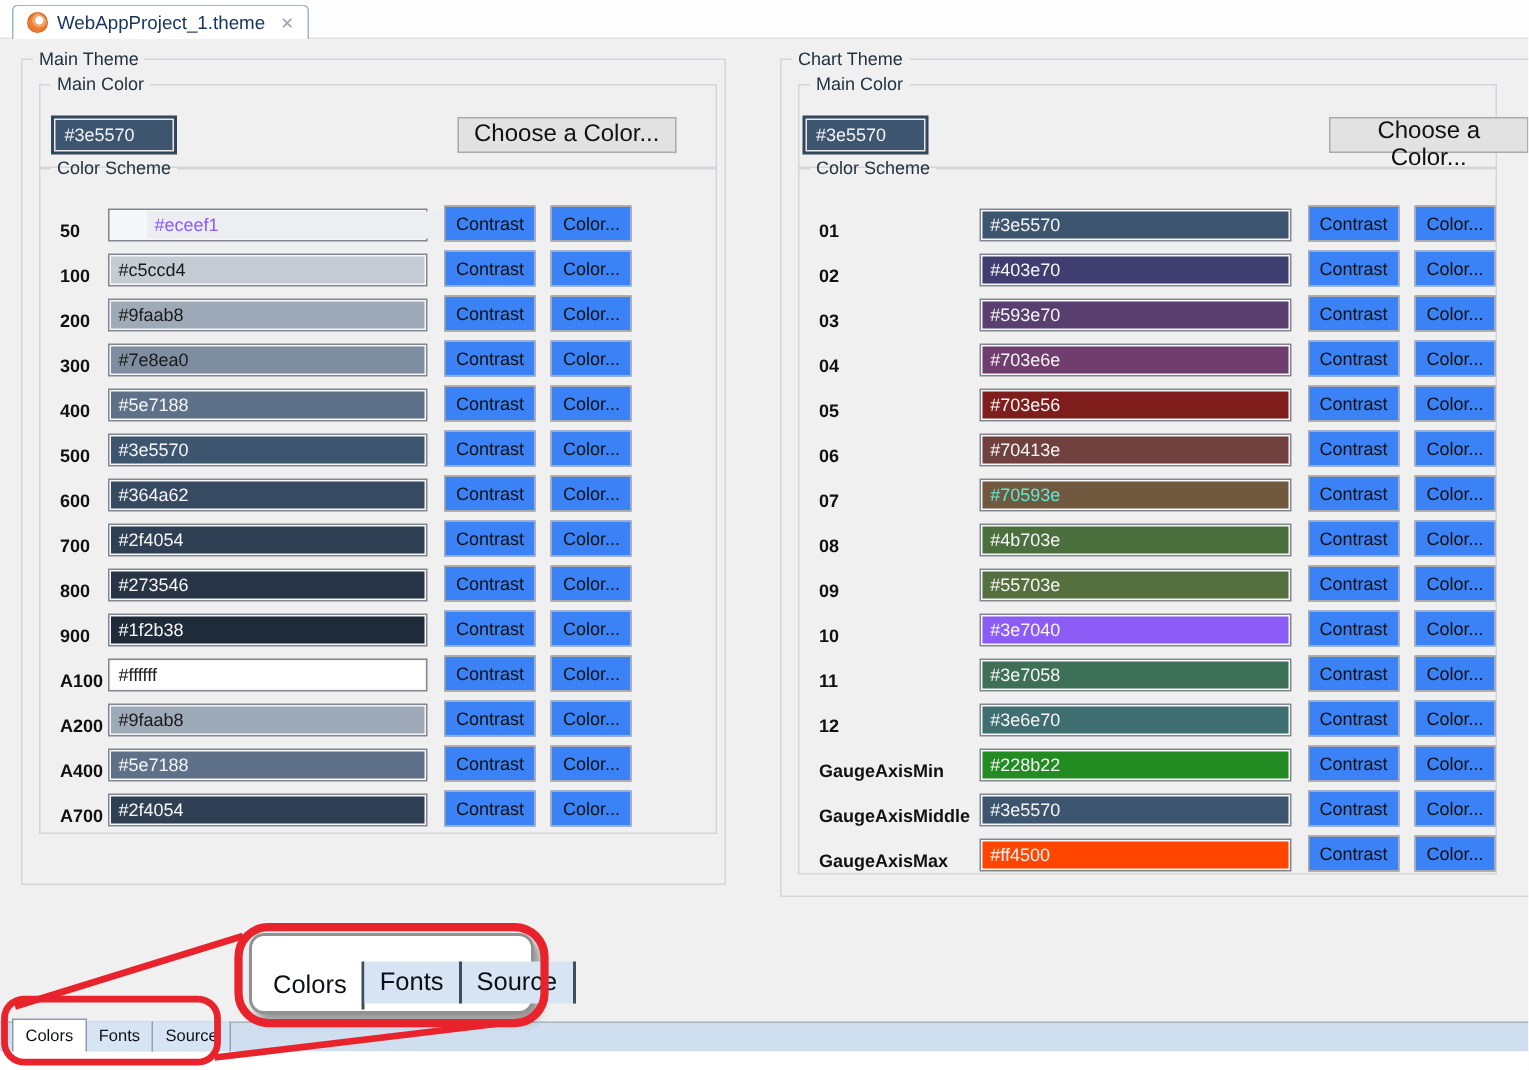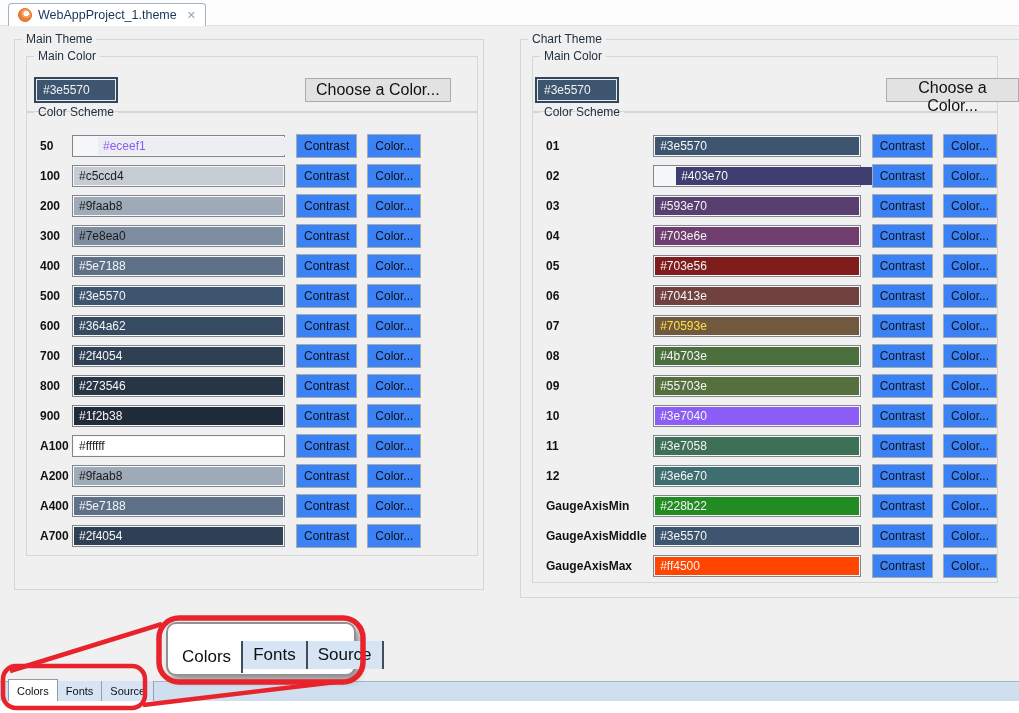--- a/index.html
+++ b/index.html
@@ -37,21 +37,21 @@
   .ms-right { left:535px; top:51px; }
   .choose-btn { position:absolute; height:24px; padding:0 10px; background:#e2e2e2; border:1px solid #ababab;
                 font-family:inherit; font-size:16px; color:#111; }
   .cb-left  { left:305px; top:52px; }
   .cb-right { left:886px; top:52px; }
 
   
   .rows { position:absolute; top:105px; }
   .rows.left  { left:27px;  width:450px; }
   .rows.right { left:533px; width:464px; }
-  .row { display:flex; align-items:center; height:30px; }
+  .row { display:flex; align-items:flex-end; height:30px; }
   .rowlabel { font-size:12px; font-weight:bold; color:#111; padding-left:13px; }
   .rows.left  .rowlabel { width:45px; }
   .rows.right .rowlabel { width:122px; }
   .swatch { height:22px; border:1px solid #81868d; background:#f6f7f8; padding:1px; }
   .rows.left  .swatch { width:213px; }
   .rows.right .swatch { width:211px; }
   .swatch .fill { width:100%; height:100%; display:flex; align-items:center; padding-left:5px; font-size:12px; }
   .cbtn { height:24px; background:#3b82f6; border:1px solid #ababab; font-family:inherit; font-size:12px; color:#111; padding:0 7px; }
   .btn-contrast { margin-left:11px; }
   .btn-color { margin-left:10px; }
@@ -252,21 +252,21 @@
     <div class="swatch">
       <div class="fill" style="background: rgb(62, 85, 112); color: rgb(245, 245, 245);">#3e5570</div>
     </div>
     <button class="cbtn btn-contrast">Contrast</button>
     <button class="cbtn btn-color">Color...</button>
   </div>
 
   <div class="row">
     <span class="rowlabel">02</span>
     <div class="swatch">
-      <div class="fill" style="background: rgb(64, 62, 112); color: rgb(245, 245, 245); margin-left: 21px;">#403e70</div>
+      <div class="fill" style="background: rgb(64, 62, 112); color: rgb(245, 245, 245);">#403e70</div>
     </div>
     <button class="cbtn btn-contrast">Contrast</button>
     <button class="cbtn btn-color">Color...</button>
   </div>
 
   <div class="row">
     <span class="rowlabel">03</span>
     <div class="swatch">
       <div class="fill" style="background: rgb(89, 62, 112); color: rgb(245, 245, 245);">#593e70</div>
     </div>
@@ -297,21 +297,21 @@
     <div class="swatch">
       <div class="fill" style="background: rgb(112, 65, 62); color: rgb(245, 245, 245);">#70413e</div>
     </div>
     <button class="cbtn btn-contrast">Contrast</button>
     <button class="cbtn btn-color">Color...</button>
   </div>
 
   <div class="row">
     <span class="rowlabel">07</span>
     <div class="swatch">
-      <div class="fill" style="background: rgb(112, 89, 62); color: #fde047;">#70593e</div>
+      <div class="fill" style="background: rgb(112, 89, 62); color: #5eead4;">#70593e</div>
     </div>
     <button class="cbtn btn-contrast">Contrast</button>
     <button class="cbtn btn-color">Color...</button>
   </div>
 
   <div class="row">
     <span class="rowlabel">08</span>
     <div class="swatch">
       <div class="fill" style="background: rgb(75, 112, 62); color: rgb(245, 245, 245);">#4b703e</div>
     </div>

